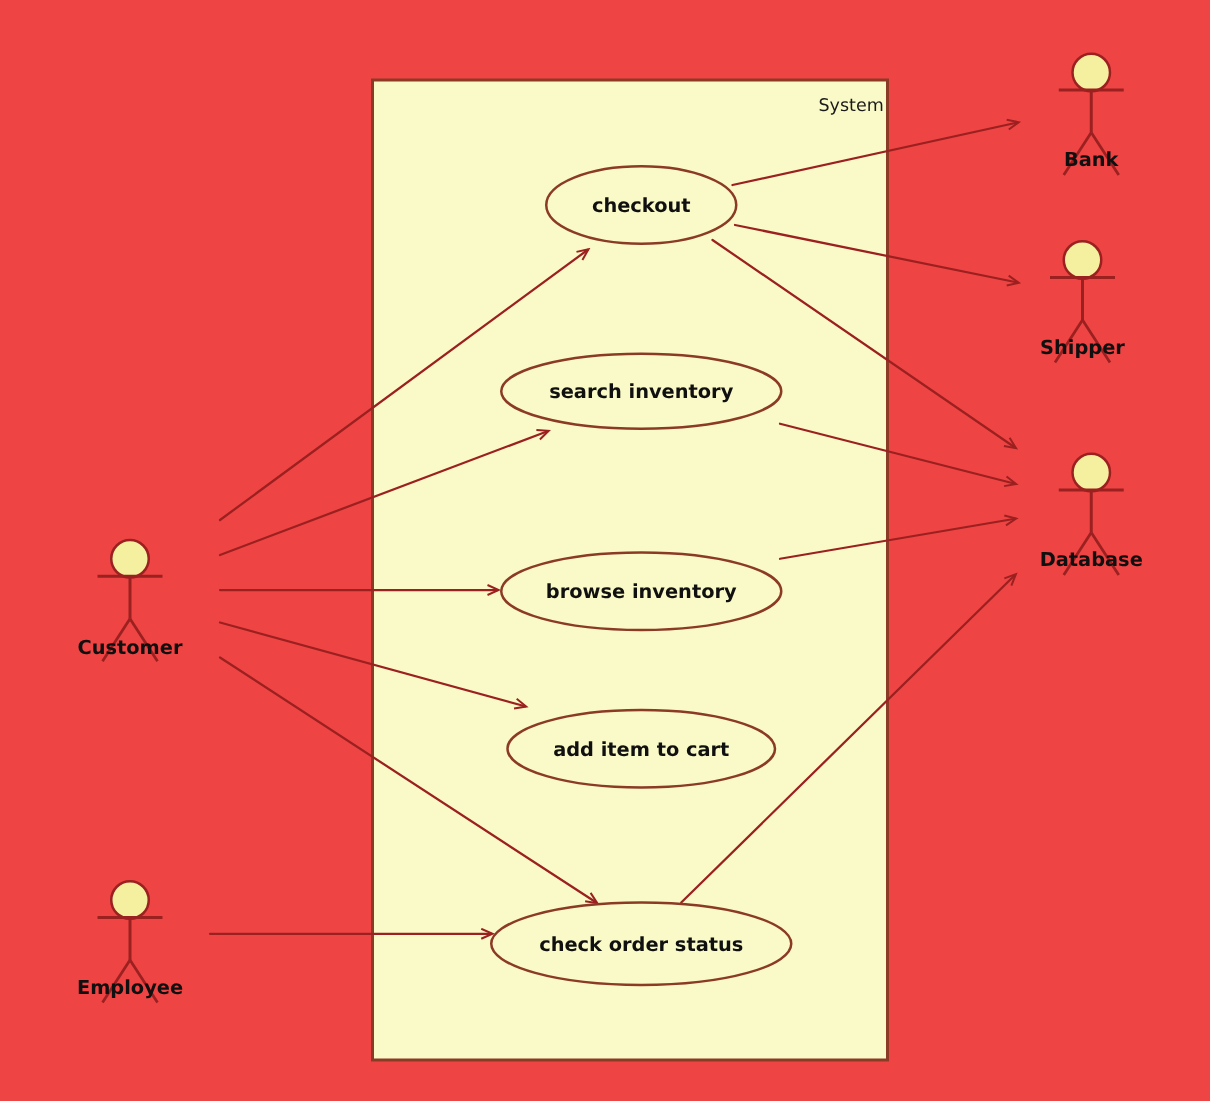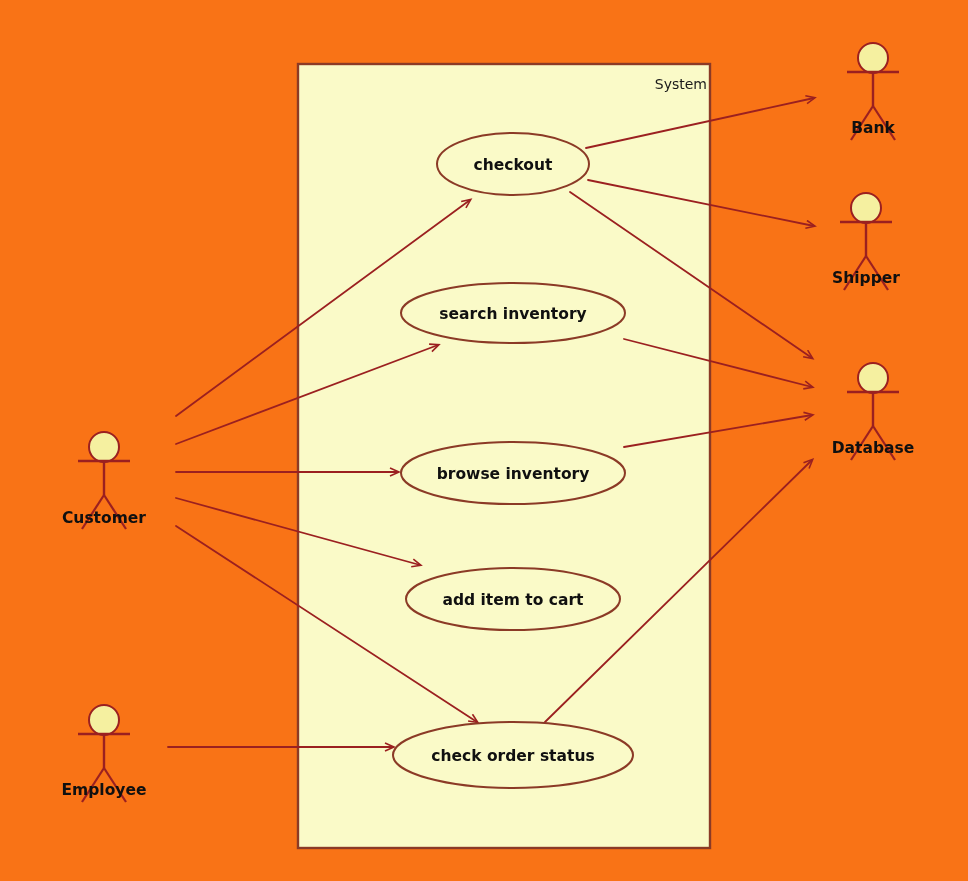--- a/index.html
+++ b/index.html
@@ -8,21 +8,21 @@
     padding: 0;
     background: #ffffff;
   }
   body {
     font-family: "DejaVu Sans", sans-serif;
   }
   #diagram-root {
     position: relative;
     width: 968px;
     height: 881px;
-    background: #f97316;
+    background: #ef4444;
     overflow: hidden;
   }
   svg.canvas {
     position: absolute;
     left: 0;
     top: 0;
     width: 968px;
     height: 881px;
   }
   .uc-label,

